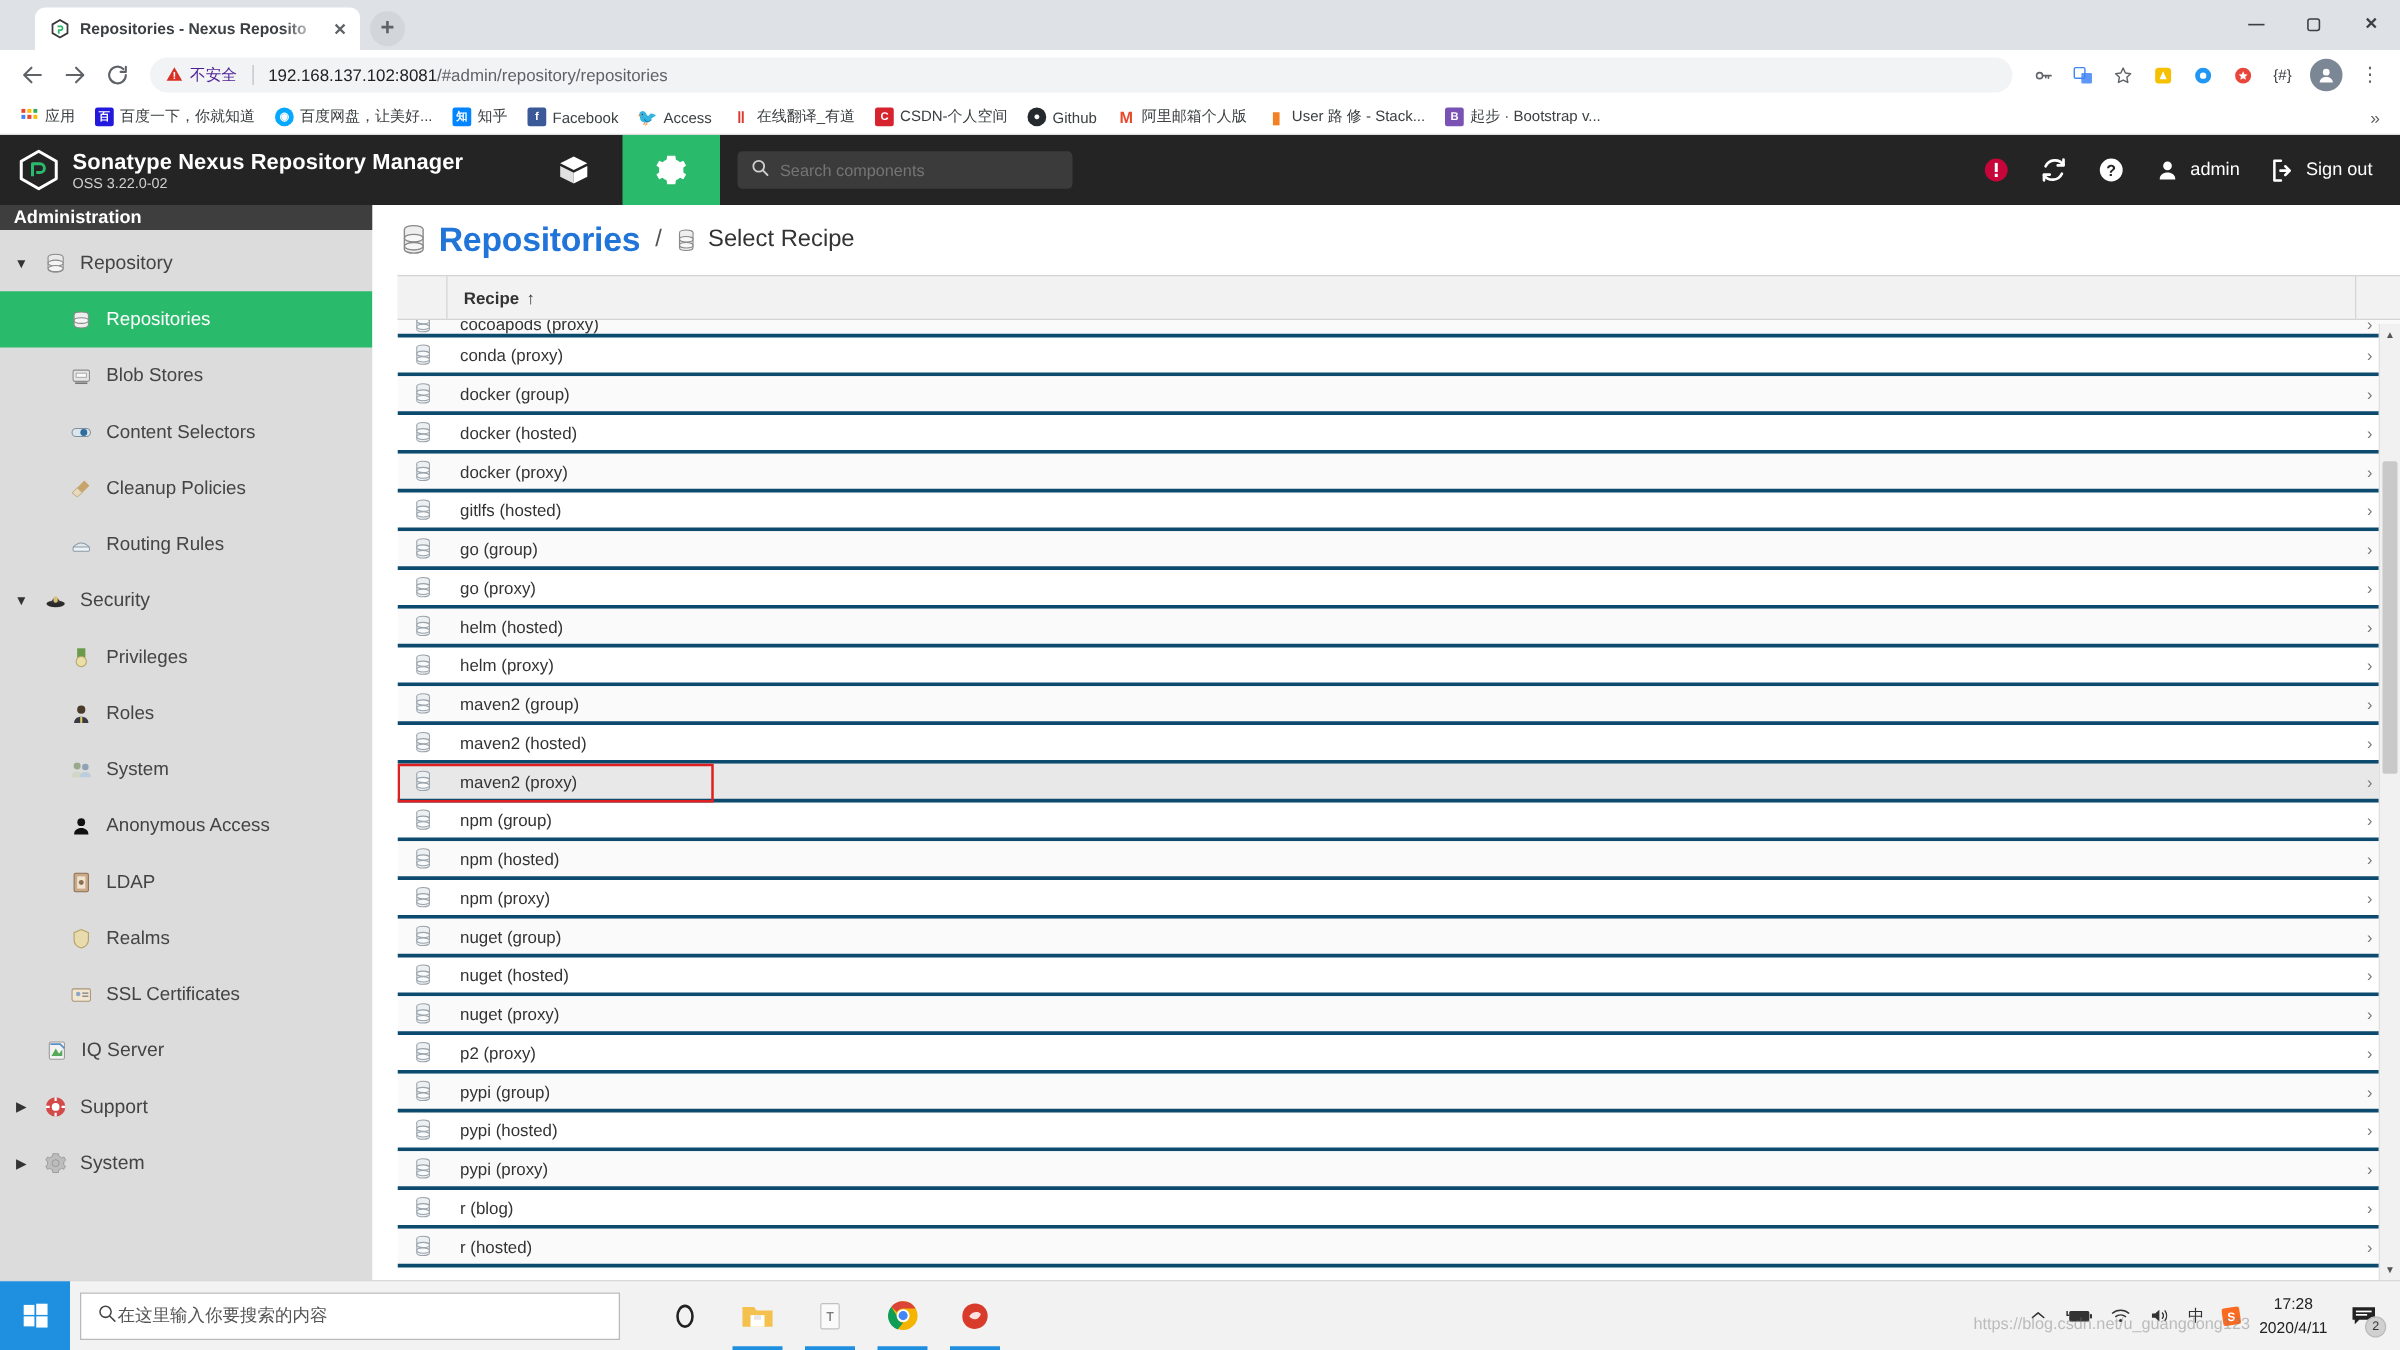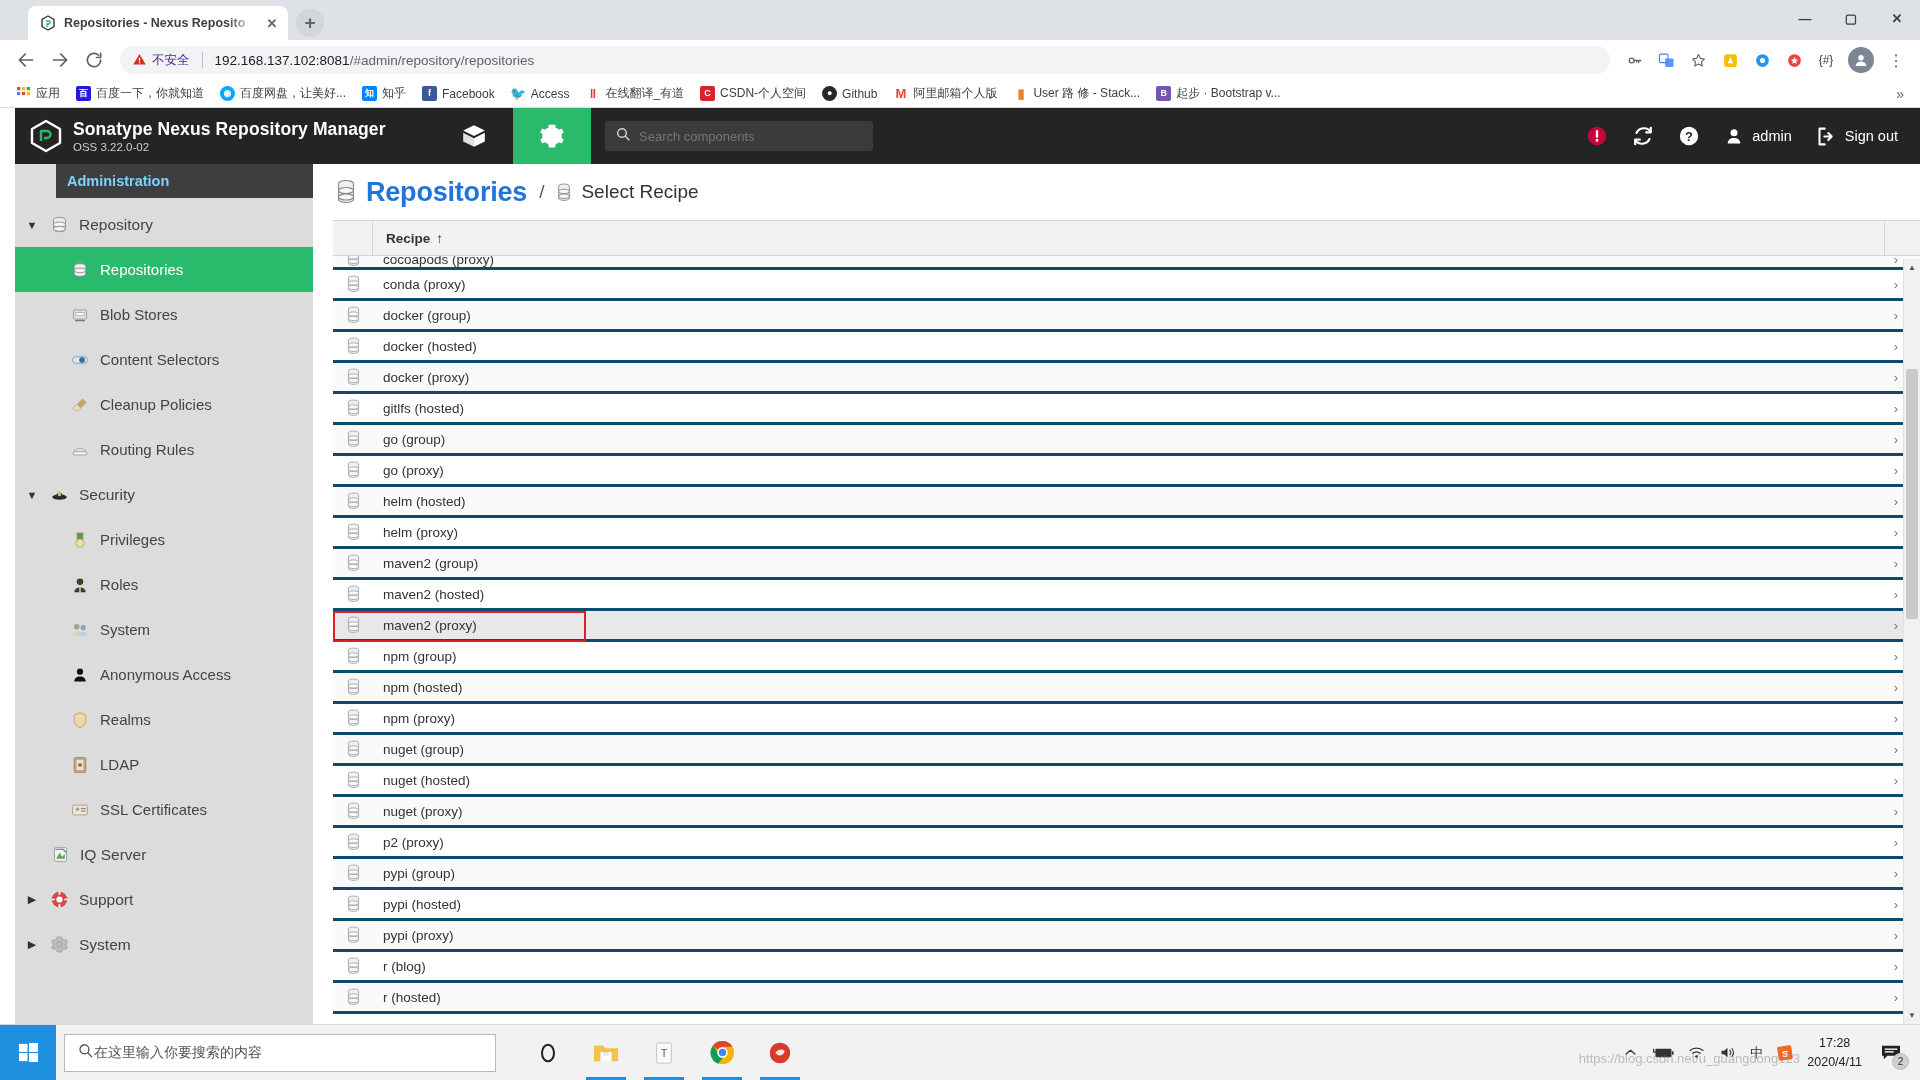--- a/index.html
+++ b/index.html
@@ -74,21 +74,21 @@
   }
   .bm { display: flex; align-items: center; gap: 5px; padding: 3px 6px;
     font-size: 12px; color: #3c4043; white-space: nowrap; flex: none; }
   .bm-ico { width: 15px; height: 15px; border-radius: 2px; flex: none;
     display: flex; align-items: center; justify-content: center;
     font-size: 9px; color: #fff; font-weight: bold; line-height: 1; }
   .bm-overflow { margin-left: auto; color: #5f6368; font-size: 14px;
     padding: 0 6px; flex: none; }
 
   
-  .app { flex: 1; display: flex; flex-direction: column; min-height: 0; padding-left: 15px; }
+  .app { flex: 1; display: flex; flex-direction: column; min-height: 0; }
   .nx-header {
     height: 56px; background: #242424; display: flex; align-items: stretch;
     flex: none; position: relative;
   }
   .nx-logo-wrap { display: flex; align-items: center; gap: 10px;
     padding-left: 14px; width: 420px; }
   .nx-logo { width: 34px; height: 34px; flex: none; }
   .nx-titles { display: flex; flex-direction: column; justify-content: center; }
   .nx-title { color: #fff; font-size: 17.5px; font-weight: bold; letter-spacing: .1px; }
   .nx-sub { color: #cfcfcf; font-size: 11.5px; margin-top: 1px; }
@@ -113,23 +113,23 @@
   .nx-right { margin-left: auto; display: flex; align-items: center;
     gap: 24px; padding-right: 22px; }
   .nx-right-item { display: flex; align-items: center; gap: 8px;
     color: #fff; font-size: 14.5px; }
 
   .body-row { flex: 1; display: flex; min-height: 0; }
 
   
   .sidebar { width: 298px; background: #dcdcdc; flex: none;
     display: flex; flex-direction: column; }
-  .sidebar-head { height: 34px; background: #3e3e3e; color: #7dd3fc;
+  .sidebar-head { height: 20px; background: #3e3e3e; color: #ffffff;
     font-size: 14.5px; font-weight: bold; display: flex; align-items: center;
-    padding-left: 11px; flex: none; margin-left: 41px; }
+    padding-left: 11px; flex: none; }
   .nav-list { padding-top: 4px; overflow: hidden; }
   .nav-group, .nav-item {
     height: 45px; display: flex; align-items: center; gap: 9px;
     font-size: 15px; color: #444; padding-left: 10px;
   }
   .nav-group { font-size: 15.5px; }
   .nav-item { padding-left: 54px; }
   .nav-item.selected { background: #2aba6b; color: #fff; }
   .caret { width: 14px; flex: none; font-size: 11px; color: #333;
     display: flex; align-items: center; justify-content: center; }
@@ -570,35 +570,35 @@
                 <circle cx="11" cy="7" r="3.8" fill="#111"></circle>
                 <path d="M4 19c0-4 3.1-6.2 7-6.2s7 2.2 7 6.2z" fill="#111"></path>
               </svg>
           </span>
           <span>Anonymous Access</span>
         </div>
 
         <div class="nav-item">
           <span class="ico">
             <svg viewBox="0 0 22 22" width="18" height="18">
-                <path d="M11 2l7 3v7c0 4.2-3.2 7-7 8-3.8-1-7-3.8-7-8V5z" fill="#e8dcae" stroke="#b5a462" stroke-width="1.1"></path>
-              </svg>
-          </span>
-          <span>Realms</span>
-        </div>
-
-        <div class="nav-item">
-          <span class="ico">
-            <svg viewBox="0 0 22 22" width="18" height="18">
                 <rect x="4" y="2" width="14" height="18" rx="1.5" fill="#c9a98a" stroke="#8c6f52" stroke-width="1"></rect>
                 <rect x="7" y="5" width="8" height="12" fill="#efe3d2"></rect>
                 <circle cx="11" cy="11" r="2.4" fill="#8c6f52"></circle>
               </svg>
           </span>
           <span>LDAP</span>
+        </div>
+
+        <div class="nav-item">
+          <span class="ico">
+            <svg viewBox="0 0 22 22" width="18" height="18">
+                <path d="M11 2l7 3v7c0 4.2-3.2 7-7 8-3.8-1-7-3.8-7-8V5z" fill="#e8dcae" stroke="#b5a462" stroke-width="1.1"></path>
+              </svg>
+          </span>
+          <span>Realms</span>
         </div>
 
         <div class="nav-item">
           <span class="ico">
             <svg viewBox="0 0 22 22" width="18" height="18">
                 <rect x="2" y="5" width="18" height="12" rx="1.5" fill="#f0e6d2" stroke="#a99472" stroke-width="1"></rect>
                 <circle cx="8" cy="10" r="2.2" fill="#8aa8c8"></circle>
                 <rect x="12" y="8.5" width="6" height="1.4" fill="#8a8a8a"></rect>
                 <rect x="12" y="11.5" width="6" height="1.4" fill="#8a8a8a"></rect>
               </svg>

